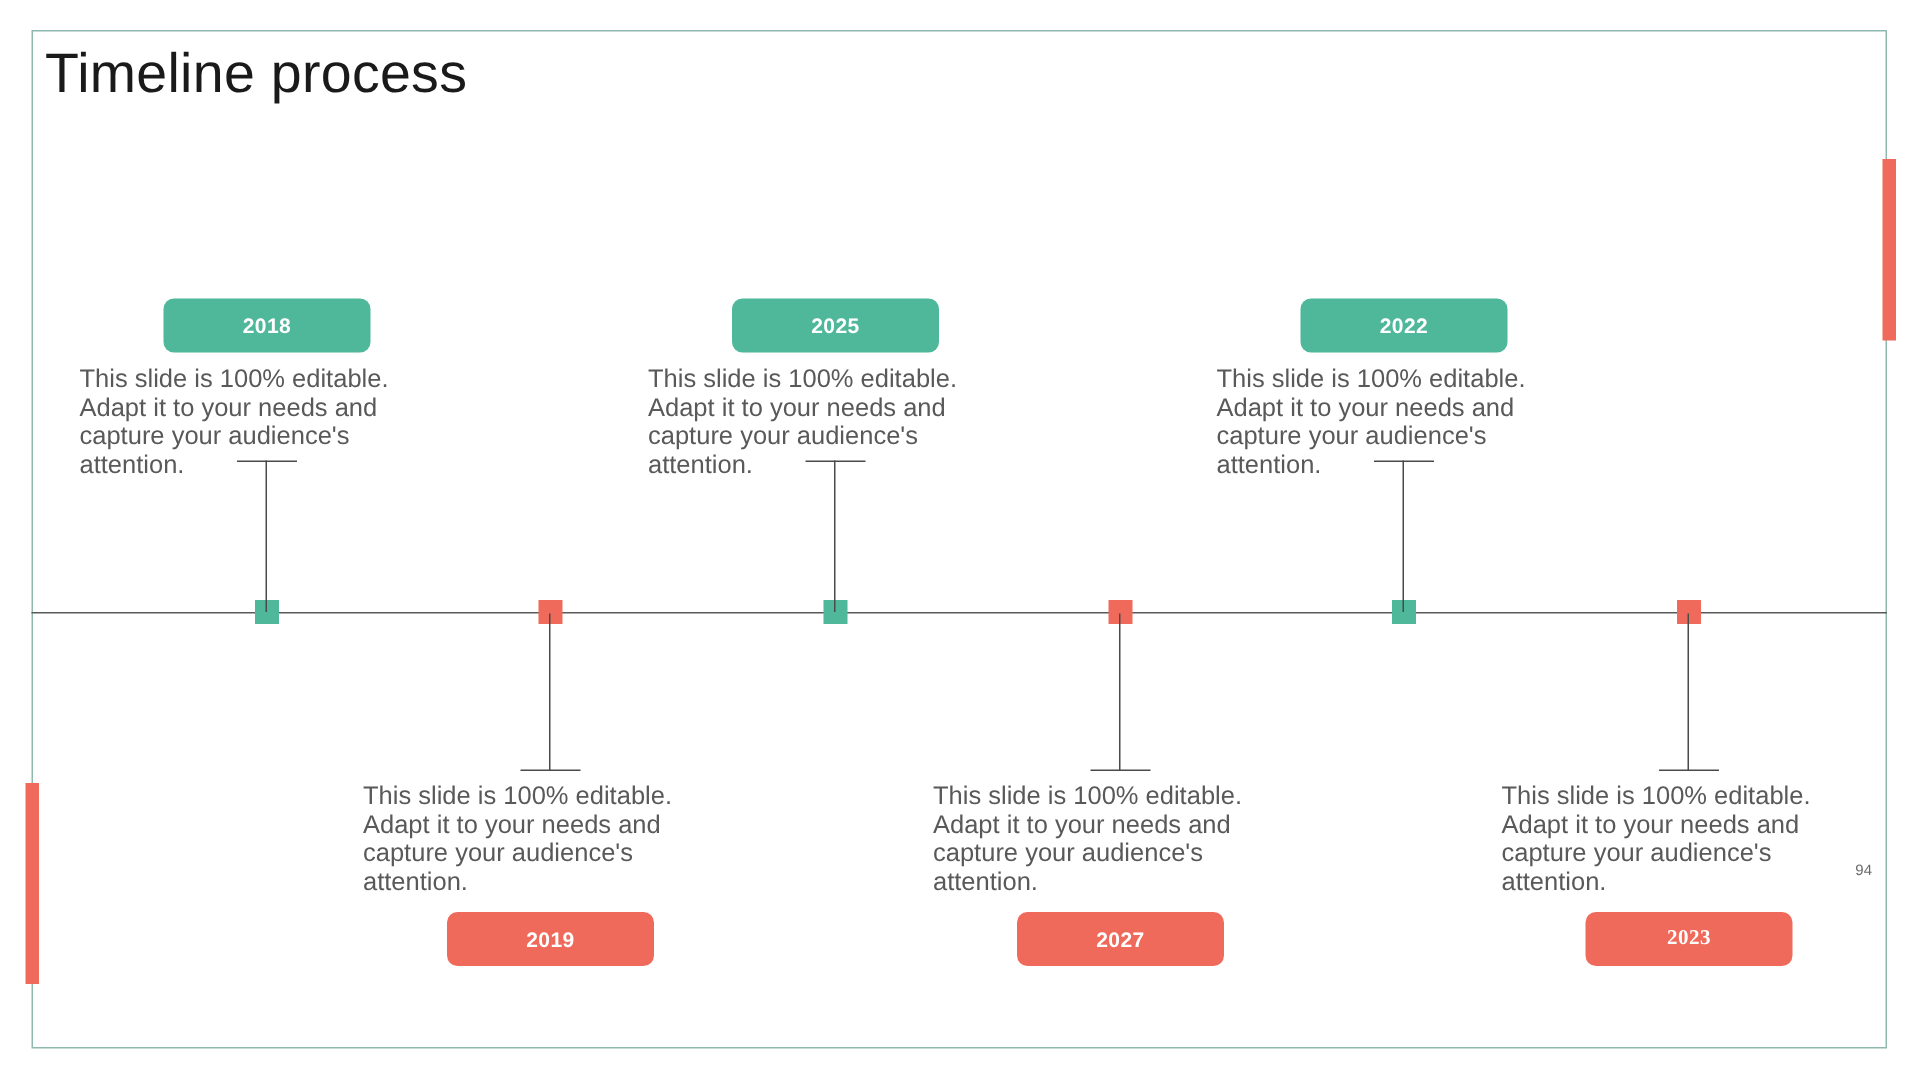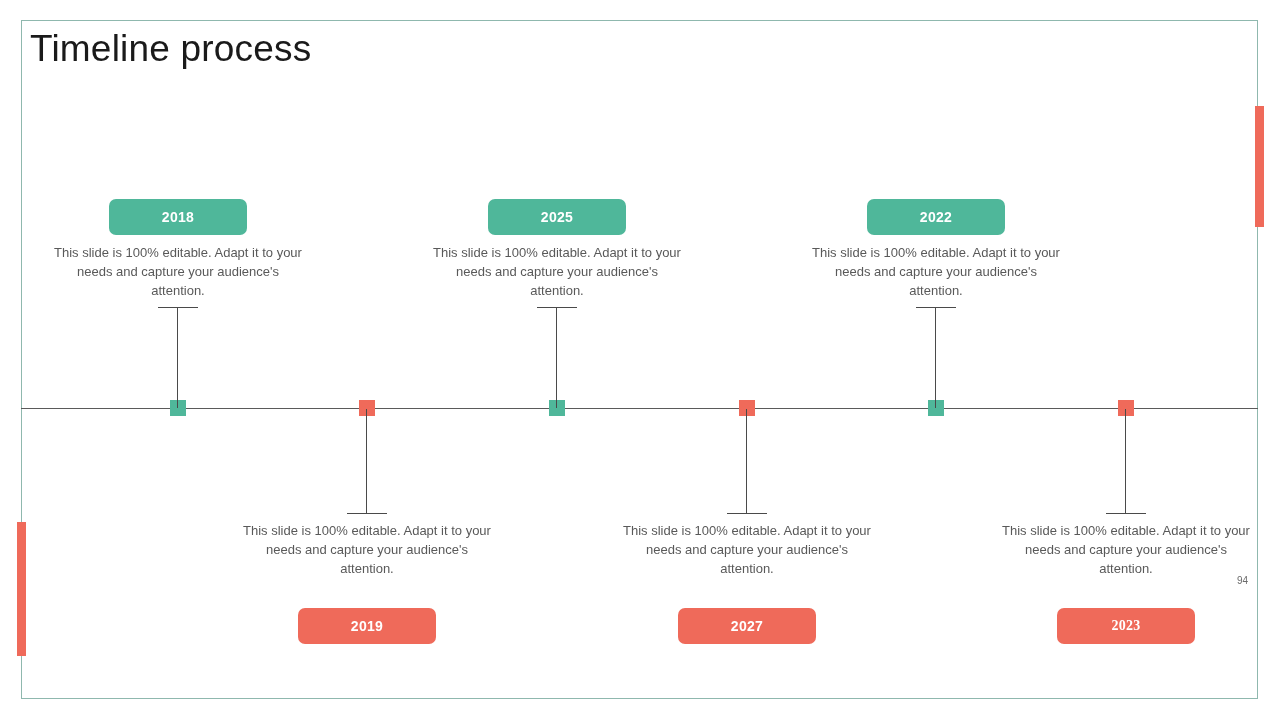--- a/index.html
+++ b/index.html
@@ -138,22 +138,21 @@
     letter-spacing: 0.3px;
   }
   .year-badge.green { background: #4fb79a; }
   .year-badge.red   { background: #ef6a5a; margin-top: 24px; }
 
   
   .item-desc {
     position: absolute;
     width: 250px;
     margin-left: -125px;
-    text-align: center;
-    font-size: 13px;
+    font-size: 17px;
     line-height: 19px;
     color: #595959;
   }
 </style>
 </head>
 <body>
 
 <div id="slide">
 
   <div id="slide-border"></div>

